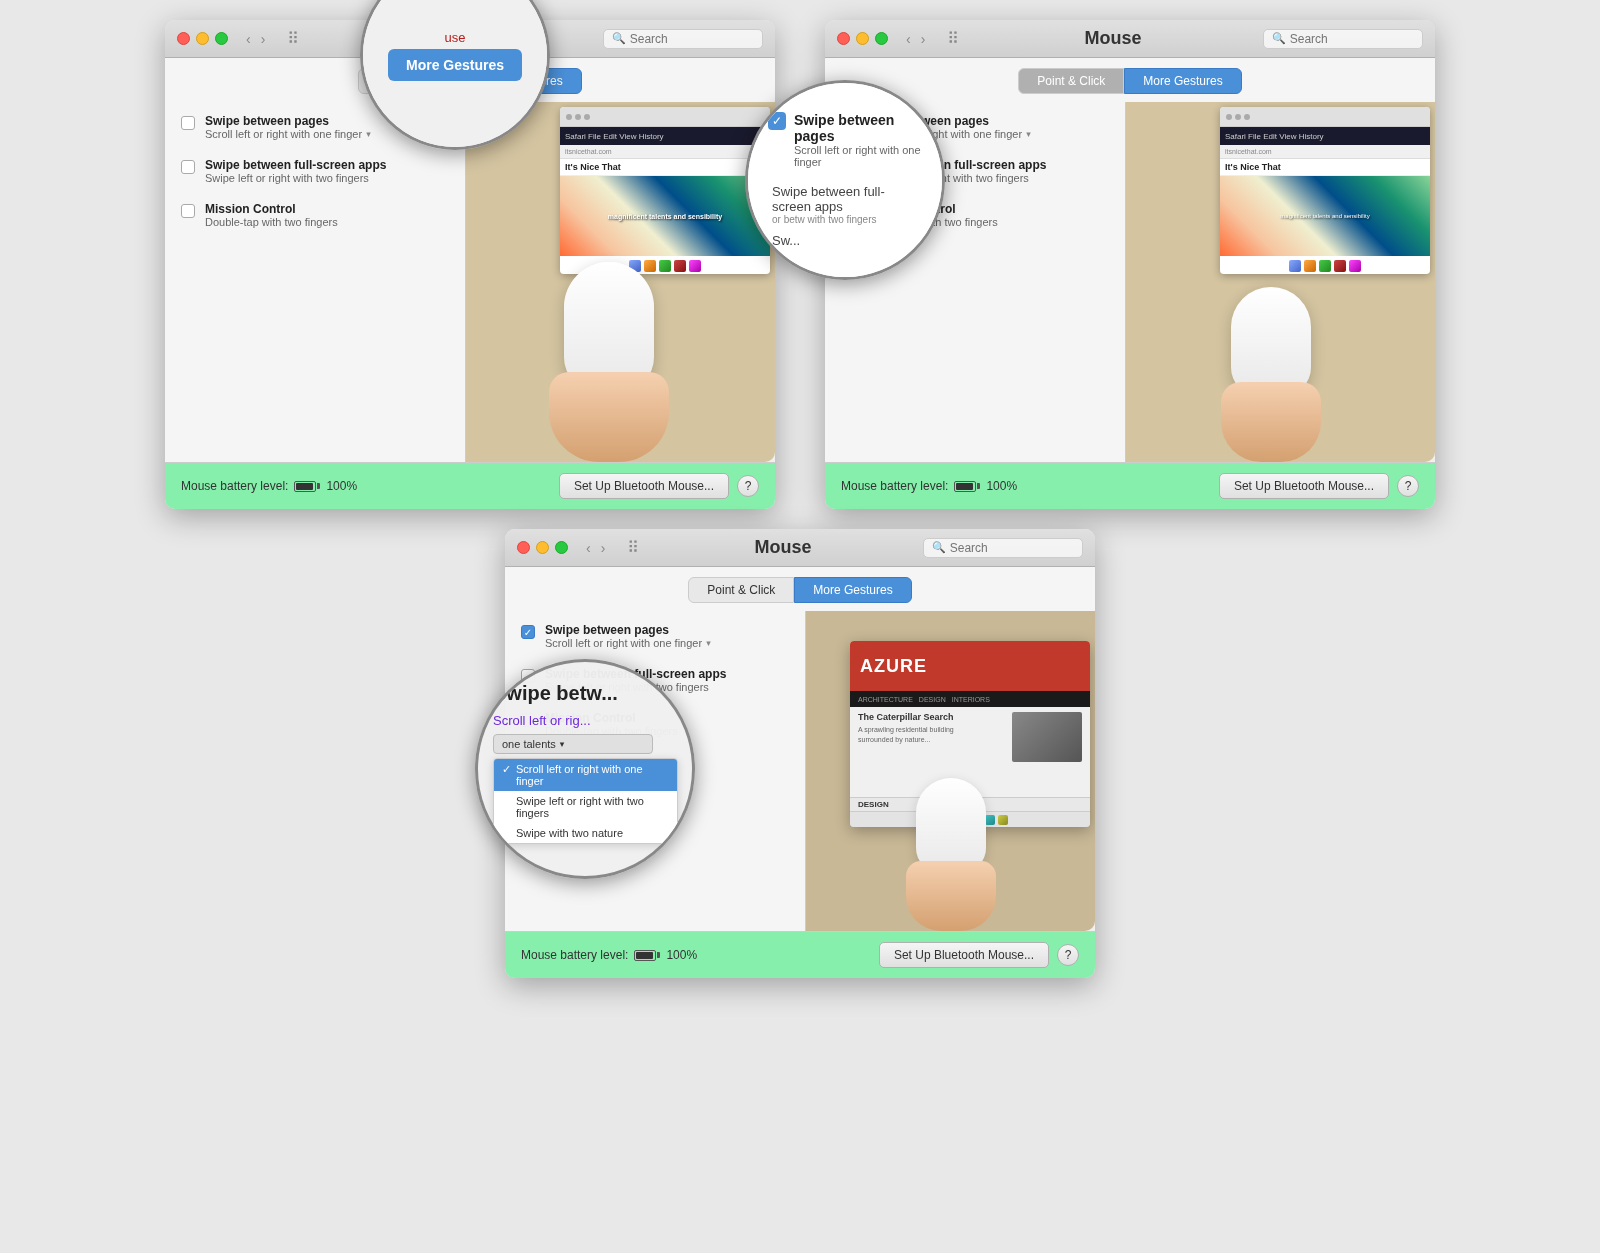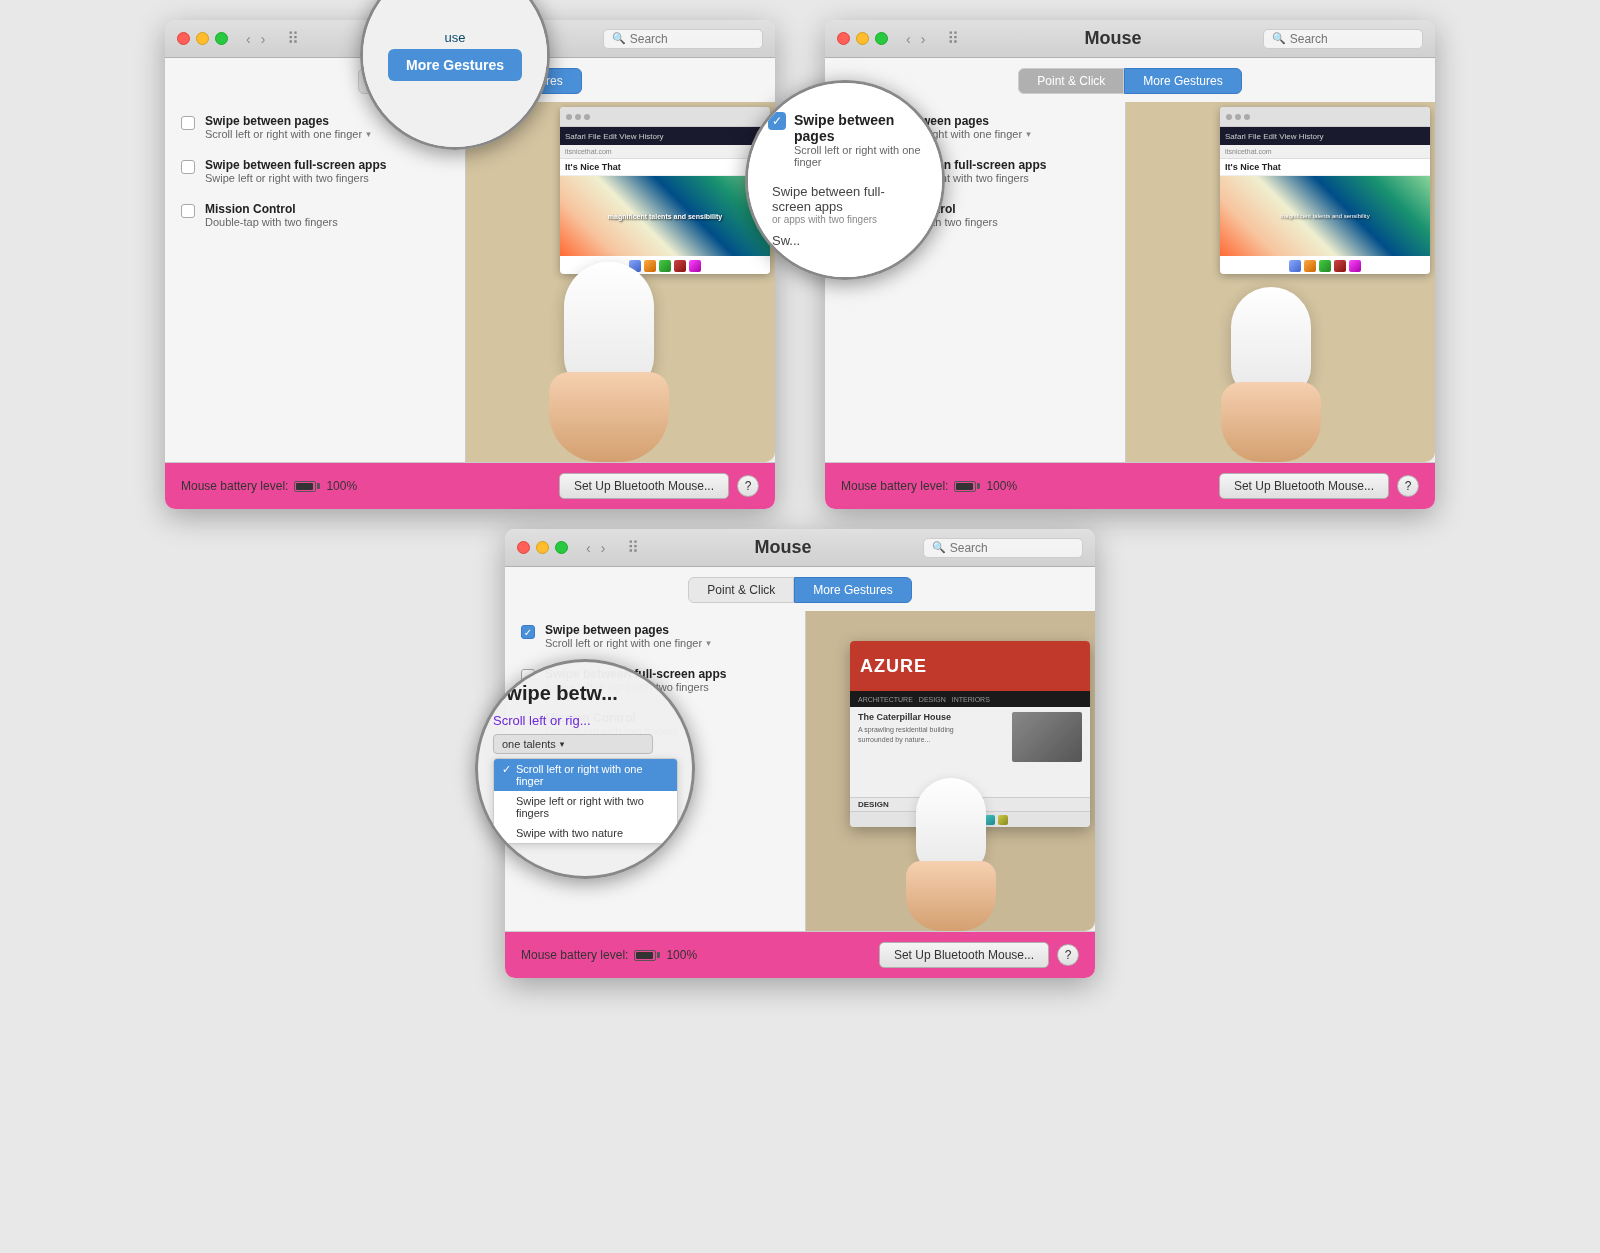--- a/index.html
+++ b/index.html
@@ -286,21 +286,21 @@
       width: 100%;
       height: 100%;
       display: flex;
       flex-direction: column;
       align-items: center;
       justify-content: center;
     }
 
     
     .window-bottom {
-      background: #ec4899;
+      background: #86efac;
       border-top: 1px solid #ccc;
       padding: 10px 16px;
       display: flex;
       align-items: center;
       justify-content: space-between;
       border-radius: 0 0 10px 10px;
     }
 
     .battery-info {
       display: flex;
@@ -563,21 +563,21 @@
 <body>
 
 <div class="row">
 
   <div class="mac-window window-1" style="position: relative;">
 
     <div class="magnifier" style="left: 195px; top: -60px; width: 190px; height: 190px;">
       <div class="magnifier-content">
 
         <div style="background: #f0f0f0; width: 100%; height: 100%; display: flex; flex-direction: column; align-items: center; justify-content: center; padding: 20px;">
-          <div style="font-size: 13px; color: #0c4a6e; margin-bottom: 4px;">use</div>
+          <div style="font-size: 13px; color: #b91c1c; margin-bottom: 4px;">use</div>
           <div style="background: #4a90d9; color: white; padding: 8px 18px; border-radius: 6px; font-size: 14px; font-weight: 600;">More Gestures</div>
         </div>
       </div>
     </div>
 
     <div class="titlebar">
       <div class="traffic-lights">
         <button class="tl-btn tl-red"></button>
         <button class="tl-btn tl-yellow"></button>
         <button class="tl-btn tl-green"></button>
@@ -689,21 +689,21 @@
     <div class="magnifier" style="left: -80px; top: 60px; width: 200px; height: 200px;">
       <div class="mag2-content">
         <div class="mag2-item">
           <div class="mag2-check">✓</div>
           <div class="mag2-text">
             <h4>Swipe between pages</h4>
             <p>Scroll left or right with one finger</p>
           </div>
         </div>
         <div style="font-size: 13px; color: #444; margin-left: 4px; margin-top: 4px;">Swipe between full-screen apps</div>
-        <div style="font-size: 10px; color: #888; margin-left: 4px;">or apps with two fingers</div>
+        <div style="font-size: 10px; color: #888; margin-left: 4px;">or betw with two fingers</div>
         <div style="font-size: 13px; color: #444; margin-left: 4px; margin-top: 8px;">Sw...</div>
       </div>
     </div>
 
     <div class="titlebar">
       <div class="traffic-lights">
         <button class="tl-btn tl-red"></button>
         <button class="tl-btn tl-yellow"></button>
         <button class="tl-btn tl-green"></button>
       </div>
@@ -890,21 +890,21 @@
           <div class="azure-header">
             <div class="azure-title">AZURE</div>
           </div>
           <div class="azure-nav">
             <span>ARCHITECTURE</span>
             <span>DESIGN</span>
             <span>INTERIORS</span>
           </div>
           <div class="azure-content">
             <div class="azure-img-placeholder"></div>
-            <div class="azure-content-title">The Caterpillar House</div>
+            <div class="azure-content-title">The Caterpillar Search</div>
             <div class="azure-text-lines">
               A sprawling residential building<br>
               surrounded by nature...
             </div>
           </div>
           <div class="azure-section">DESIGN</div>
           <div class="azure-dock">
             <div class="azure-dock-icon"></div>
             <div class="azure-dock-icon" style="background: linear-gradient(135deg, #ff8844, #cc4400);"></div>
             <div class="azure-dock-icon" style="background: linear-gradient(135deg, #44cc44, #228822);"></div>

